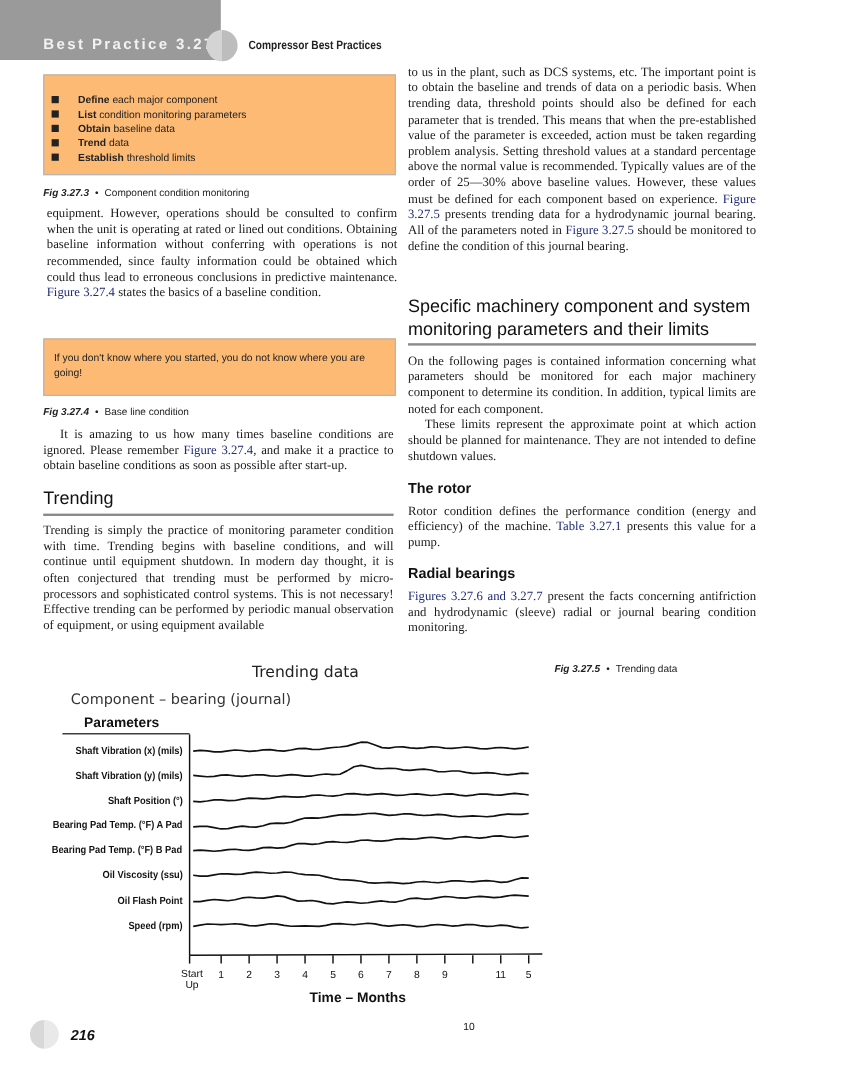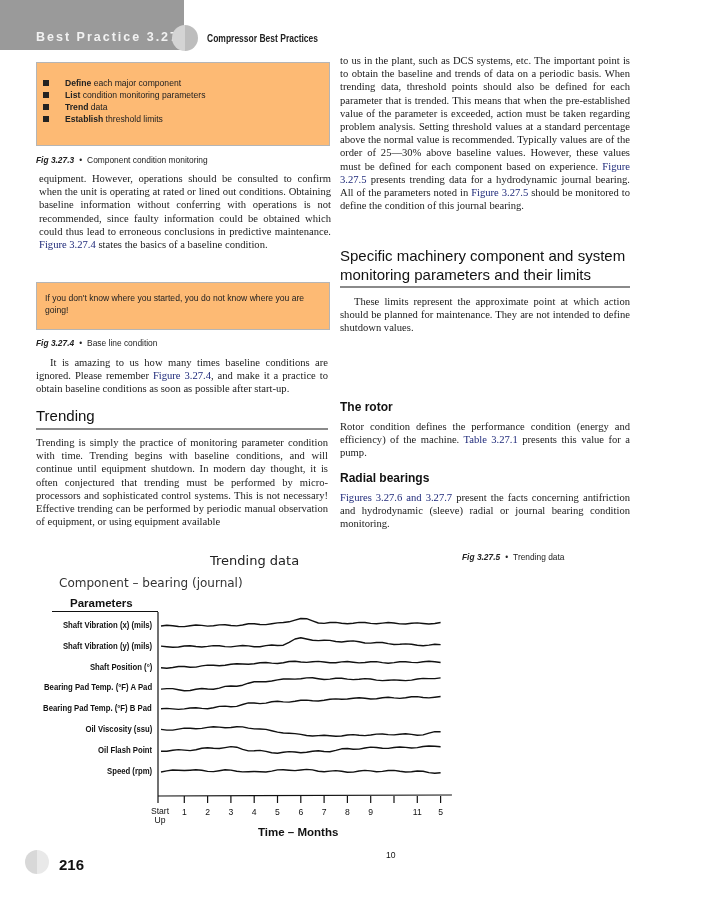--- a/index.html
+++ b/index.html
@@ -29,34 +29,35 @@
   .chart-title { position:absolute; left:210px; top:553px; font-family:"DejaVu Sans", sans-serif; font-size:13px; color:#222; }
   .chart-comp { position:absolute; left:38px; top:576px; font-family:"DejaVu Sans", sans-serif; font-size:12px; color:#333;margin-left:21px; }
   .chart-params { position:absolute; left:70px; top:597px; font-family:"Liberation Sans", sans-serif; font-size:11.5px; font-weight:bold; color:#111; }
   .chart-params-rule { position:absolute; left:52px; top:611px; width:106px; height:1px; background:#111; }
   .plabel { position:absolute; right:552px; font-family:"Liberation Sans", sans-serif; font-size:8.6px; font-weight:bold; color:#111; white-space:nowrap; transform:scaleX(0.9); transform-origin:right; }
   .xlabel { position:absolute; font-family:"Liberation Sans", sans-serif; font-size:8.6px; color:#111; }
   .xtitle { position:absolute; left:258px; top:826px; font-family:"Liberation Sans", sans-serif; font-size:11.5px; font-weight:bold; color:#111; }
   svg.chart { position:absolute; left:0; top:0; }
 
   .footer-circle { position:absolute; left:25px; top:850px; width:24px; height:24px; border-radius:50%; background:linear-gradient(90deg,#d8d8d8 50%,#e9e9e9 50%); }
-  .page-num { position:absolute; left:59px; top:856px; font-family:"Liberation Sans", sans-serif; font-size:15px; font-weight:bold; color:#111; }
+  .page-num { position:absolute; left:59px; top:856px; font-family:"Liberation Sans", sans-serif; font-size:12px; font-weight:bold; color:#111;font-style:italic; }
 </style>
 </head>
 <body>
 
 <div class="hdr-band"></div>
 <div class="hdr-title">Best Practice 3.27</div>
 <div class="hdr-circle"></div>
 <div class="hdr-book">Compressor Best Practices</div>
 
 <div class="box" style="left:36px; top:62px; width:292px; height:82px;">
   <ul style="padding:14px 0 0 6px;">
     <li><span class="sq"></span><b>Define</b><span> each major component</span></li>
     <li><span class="sq"></span><b>List</b><span> condition monitoring parameters</span></li>
+    <li><span class="sq"></span><b>Obtain</b><span> baseline data</span></li>
     <li><span class="sq"></span><b>Trend</b><span> data</span></li>
     <li><span class="sq"></span><b>Establish</b><span> threshold limits</span></li>
   </ul>
 </div>
 <div class="cap" style="left:36px; top:155px;">
   <b>Fig 3.27.3</b><span class="dot">•</span><span>Component condition monitoring</span>
 </div>
 
 <div class="col" style="left:39px; top:172px; width:292px;">
   <p><span>equipment. However, operations should be consulted to confirm when the unit is operating at rated or lined out conditions. Obtaining baseline information without conferring with operations is not recommended, since faulty information could be obtained which could thus lead to erroneous conclusions in predictive maintenance. </span><span class="link">Figure 3.27.4</span><span> states the basics of a baseline condition.</span></p>
@@ -80,20 +81,21 @@
 </div>
 
 <div class="col" style="left:340px; top:54px; width:290px;">
   <p><span>to us in the plant, such as DCS systems, etc. The important point is to obtain the baseline and trends of data on a periodic basis. When trending data, threshold points should also be defined for each parameter that is trended. This means that when the pre-established value of the parameter is exceeded, action must be taken regarding problem analysis. Setting threshold values at a standard percentage above the normal value is recommended. Typically values are of the order of 25—30% above baseline values. However, these values must be defined for each component based on experience. </span><span class="link">Figure 3.27.5</span><span> presents trending data for a hydrodynamic journal bearing. All of the parameters noted in </span><span class="link">Figure 3.27.5</span><span> should be monitored to define the condition of this journal bearing.</span></p>
 </div>
 
 <div class="h2" style="left:340px; top:247px; width:292px;">Specific machinery component and system monitoring parameters and their limits</div>
 <div class="rule" style="left:340px; top:286px; width:290px;"></div>
 
 <div class="col" style="left:340px; top:295px; width:290px;">
+  <p>On the following pages is contained information concerning what parameters should be monitored for each major machinery component to determine its condition. In addition, typical limits are noted for each component.</p>
   <p class="indent">These limits represent the approximate point at which action should be planned for maintenance. They are not intended to define shutdown values.</p>
 </div>
 
 <div class="h3" style="left:340px; top:400px;">The rotor</div>
 <div class="col" style="left:340px; top:420px; width:290px;">
   <p><span>Rotor condition defines the performance condition (energy and efficiency) of the machine. </span><span class="link">Table 3.27.1</span><span> presents this value for a pump.</span></p>
 </div>
 
 <div class="h3" style="left:340px; top:471px;">Radial bearings</div>
 <div class="col" style="left:340px; top:491px; width:290px;">

